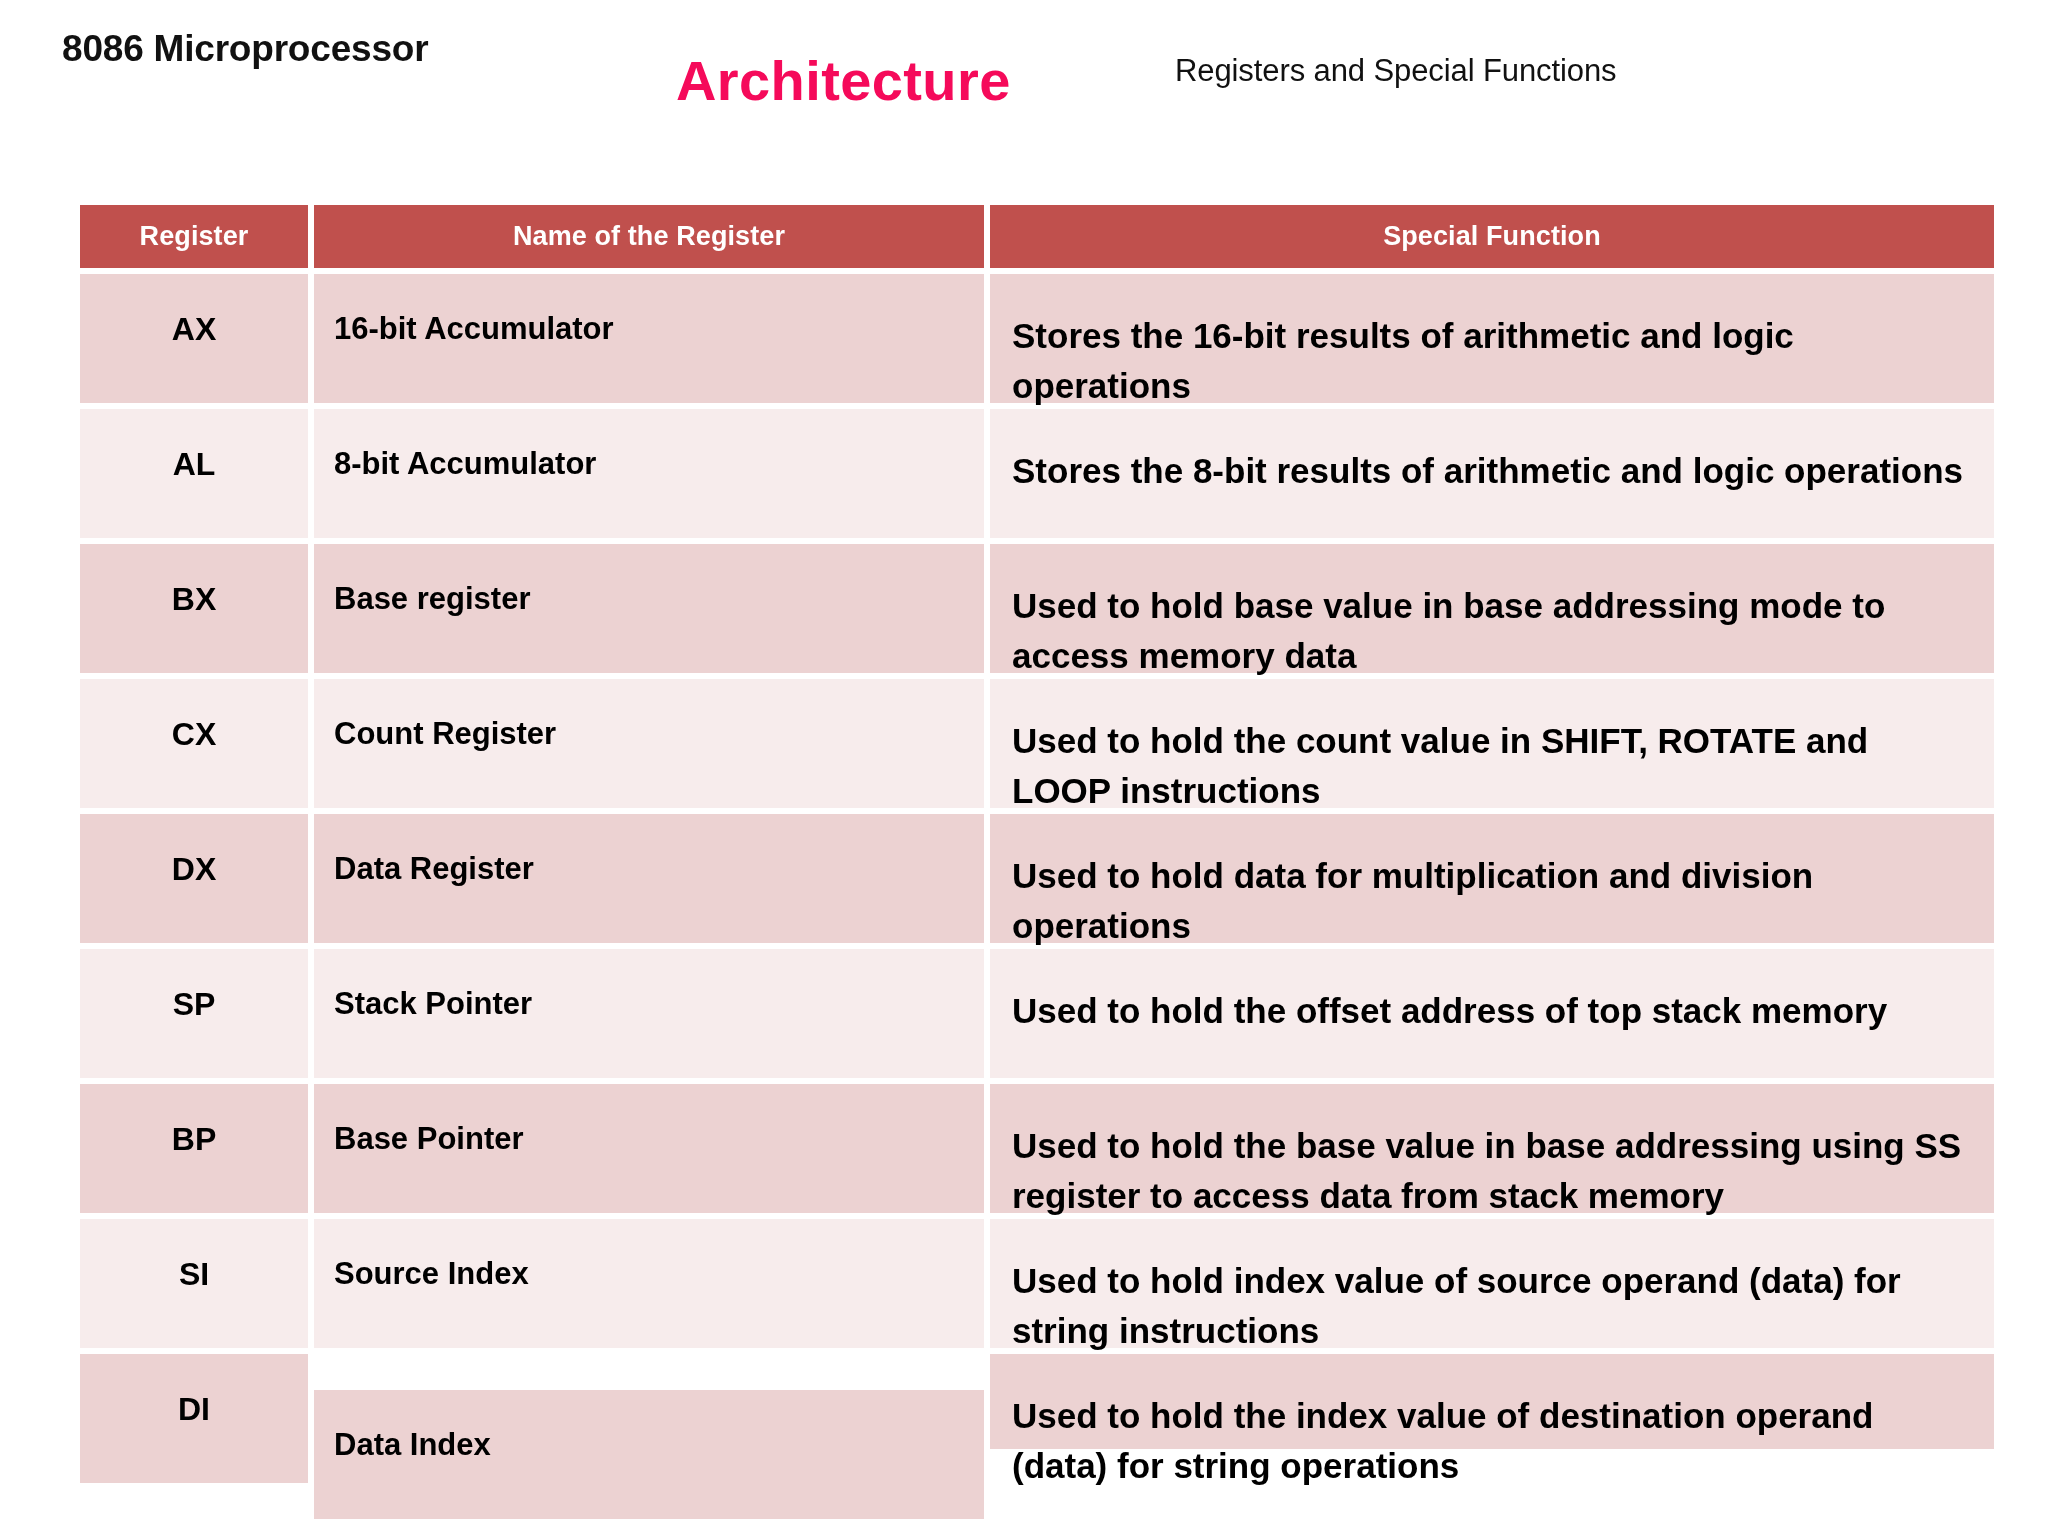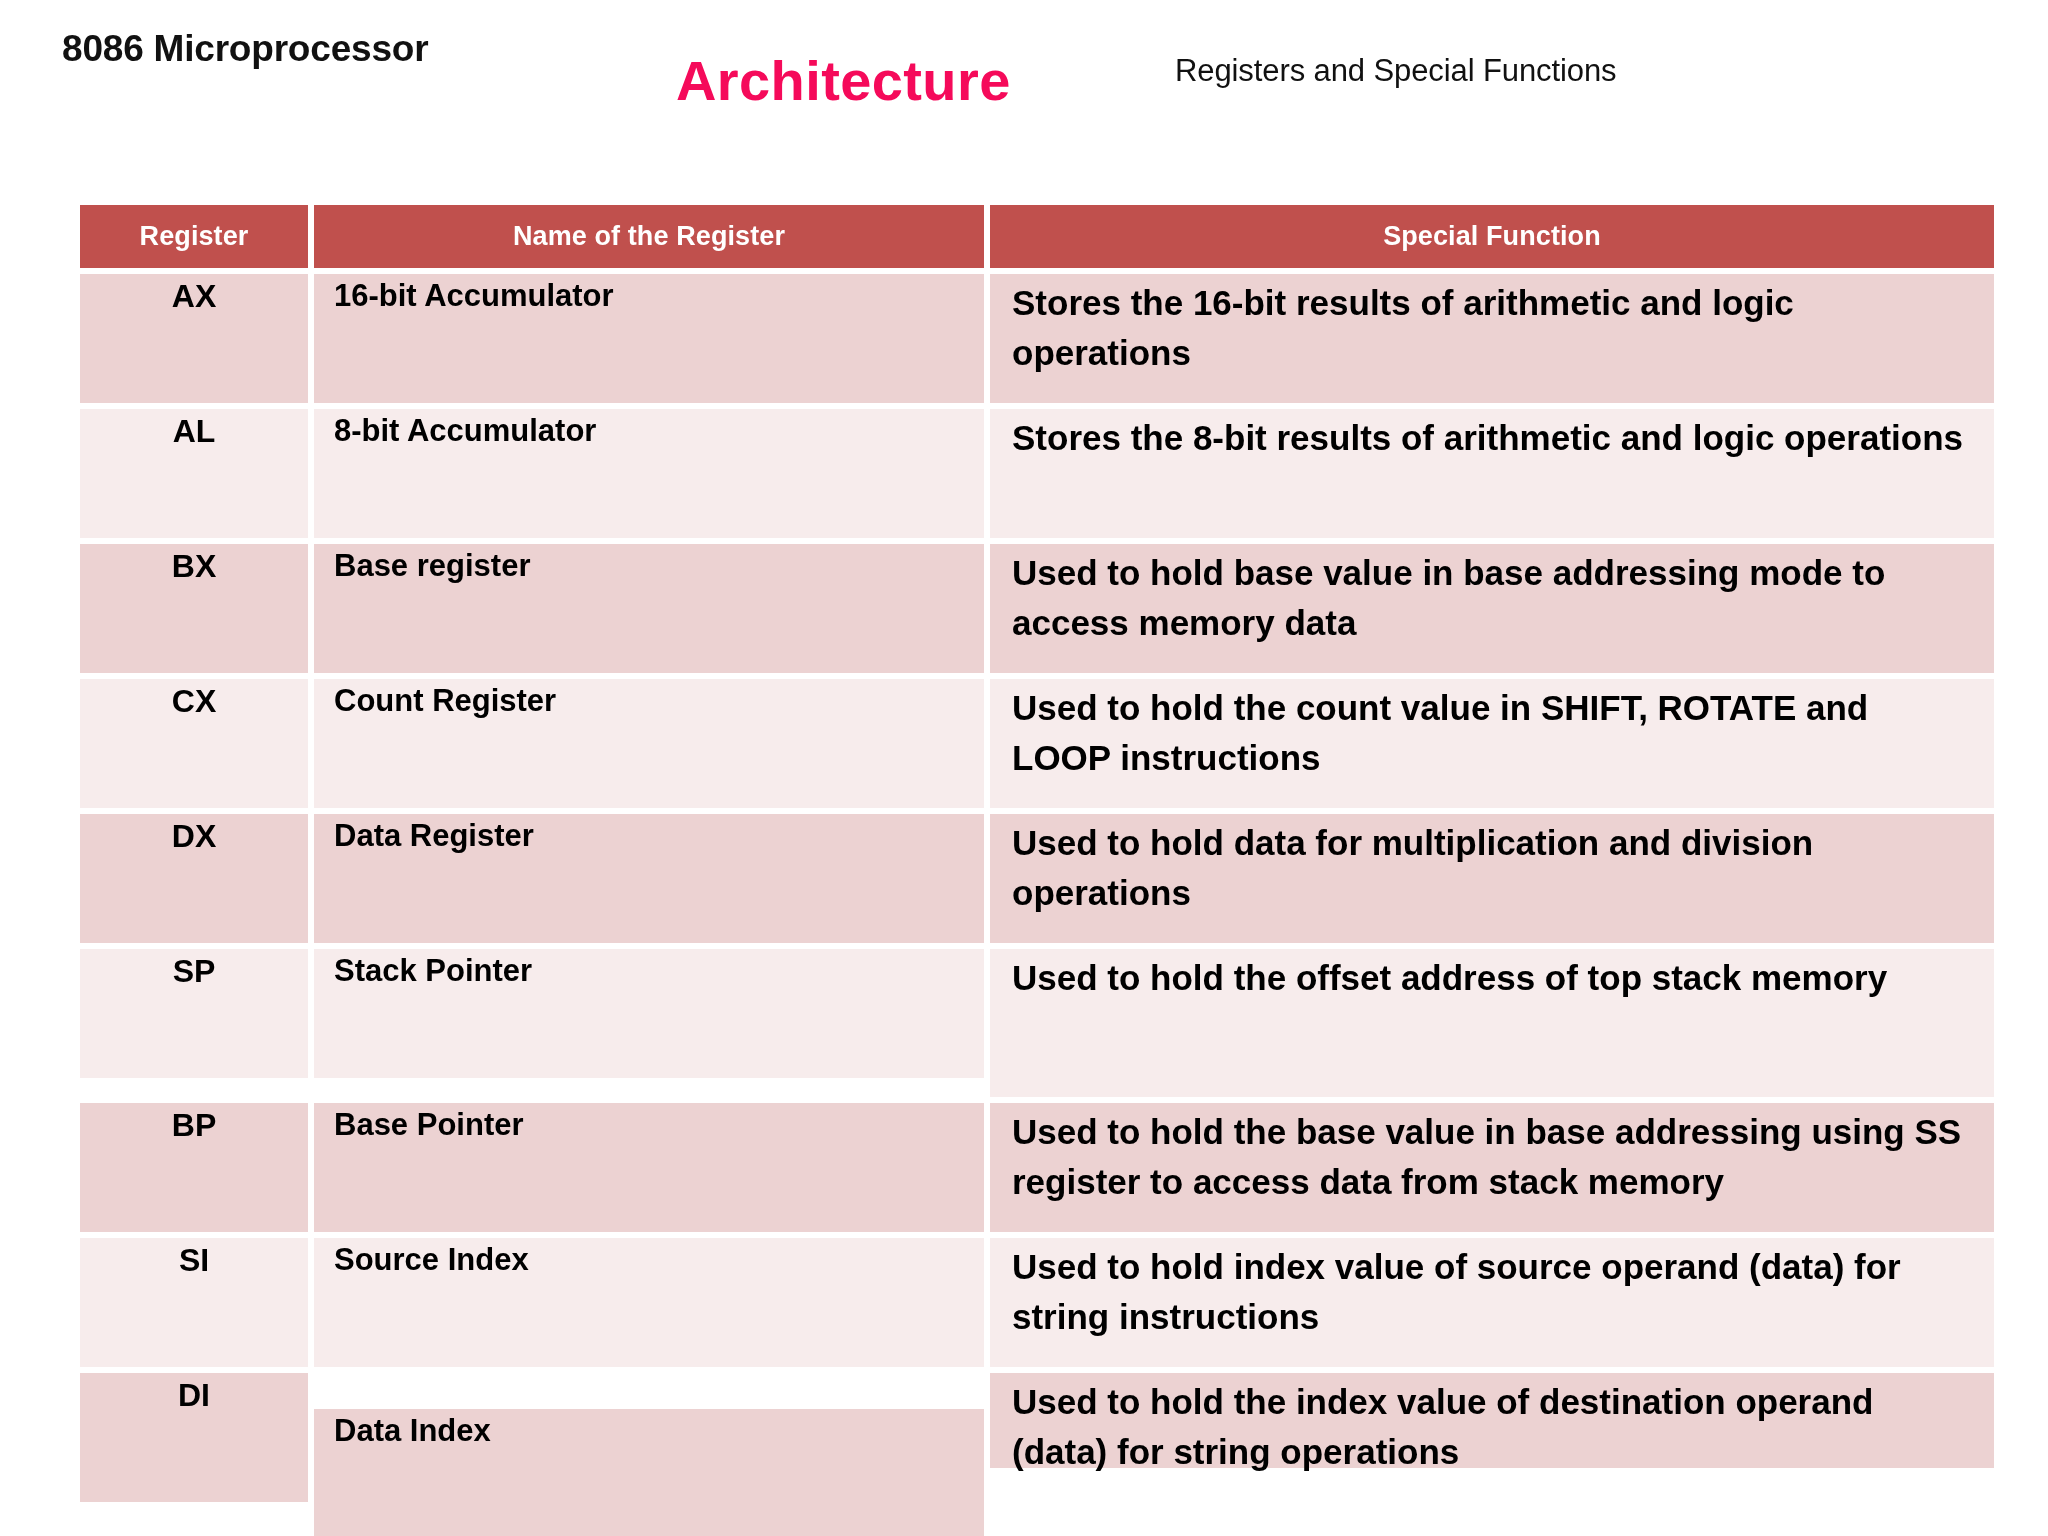--- a/index.html
+++ b/index.html
@@ -86,21 +86,21 @@
     justify-content: center;
     font-size: 27px;
     font-weight: bold;
     letter-spacing: 0.1px;
   }
 
   
   .body-row .c-reg,
   .body-row .c-name,
   .body-row .c-func {
-    padding-top: 4px;
+    padding-top: 37px;
     padding-bottom: 14px;
   }
   .body-row.shade-dark .c-reg,
   .body-row.shade-dark .c-name,
   .body-row.shade-dark .c-func { background: #ecd2d2; }
 
   .body-row.shade-light .c-reg,
   .body-row.shade-light .c-name,
   .body-row.shade-light .c-func { background: #f7ecec; }
 
@@ -169,21 +169,21 @@
 
   <div class="t-row body-row shade-dark h-1">
     <div class="c-reg" style="height: 129px;">DX</div>
     <div class="c-name" style="height: 129px;">Data Register</div>
     <div class="c-func" style="height: 129px;">Used to hold data for multiplication and division operations</div>
   </div>
 
   <div class="t-row body-row shade-light h-1">
     <div class="c-reg" style="height: 129px;">SP</div>
     <div class="c-name" style="height: 129px;">Stack Pointer</div>
-    <div class="c-func" style="height: 148px;">Used to hold the offset address of top stack memory</div>
+    <div class="c-func" style="height: 129px;">Used to hold the offset address of top stack memory</div>
   </div>
 
   <div class="t-row body-row shade-dark h-2">
     <div class="c-reg" style="height: 129px;">BP</div>
     <div class="c-name" style="height: 129px;">Base Pointer</div>
     <div class="c-func" style="height: 129px;">Used to hold the base value in base addressing using SS register to access data from stack memory</div>
   </div>
 
   <div class="t-row body-row shade-light h-2">
     <div class="c-reg" style="height: 129px;">SI</div>

